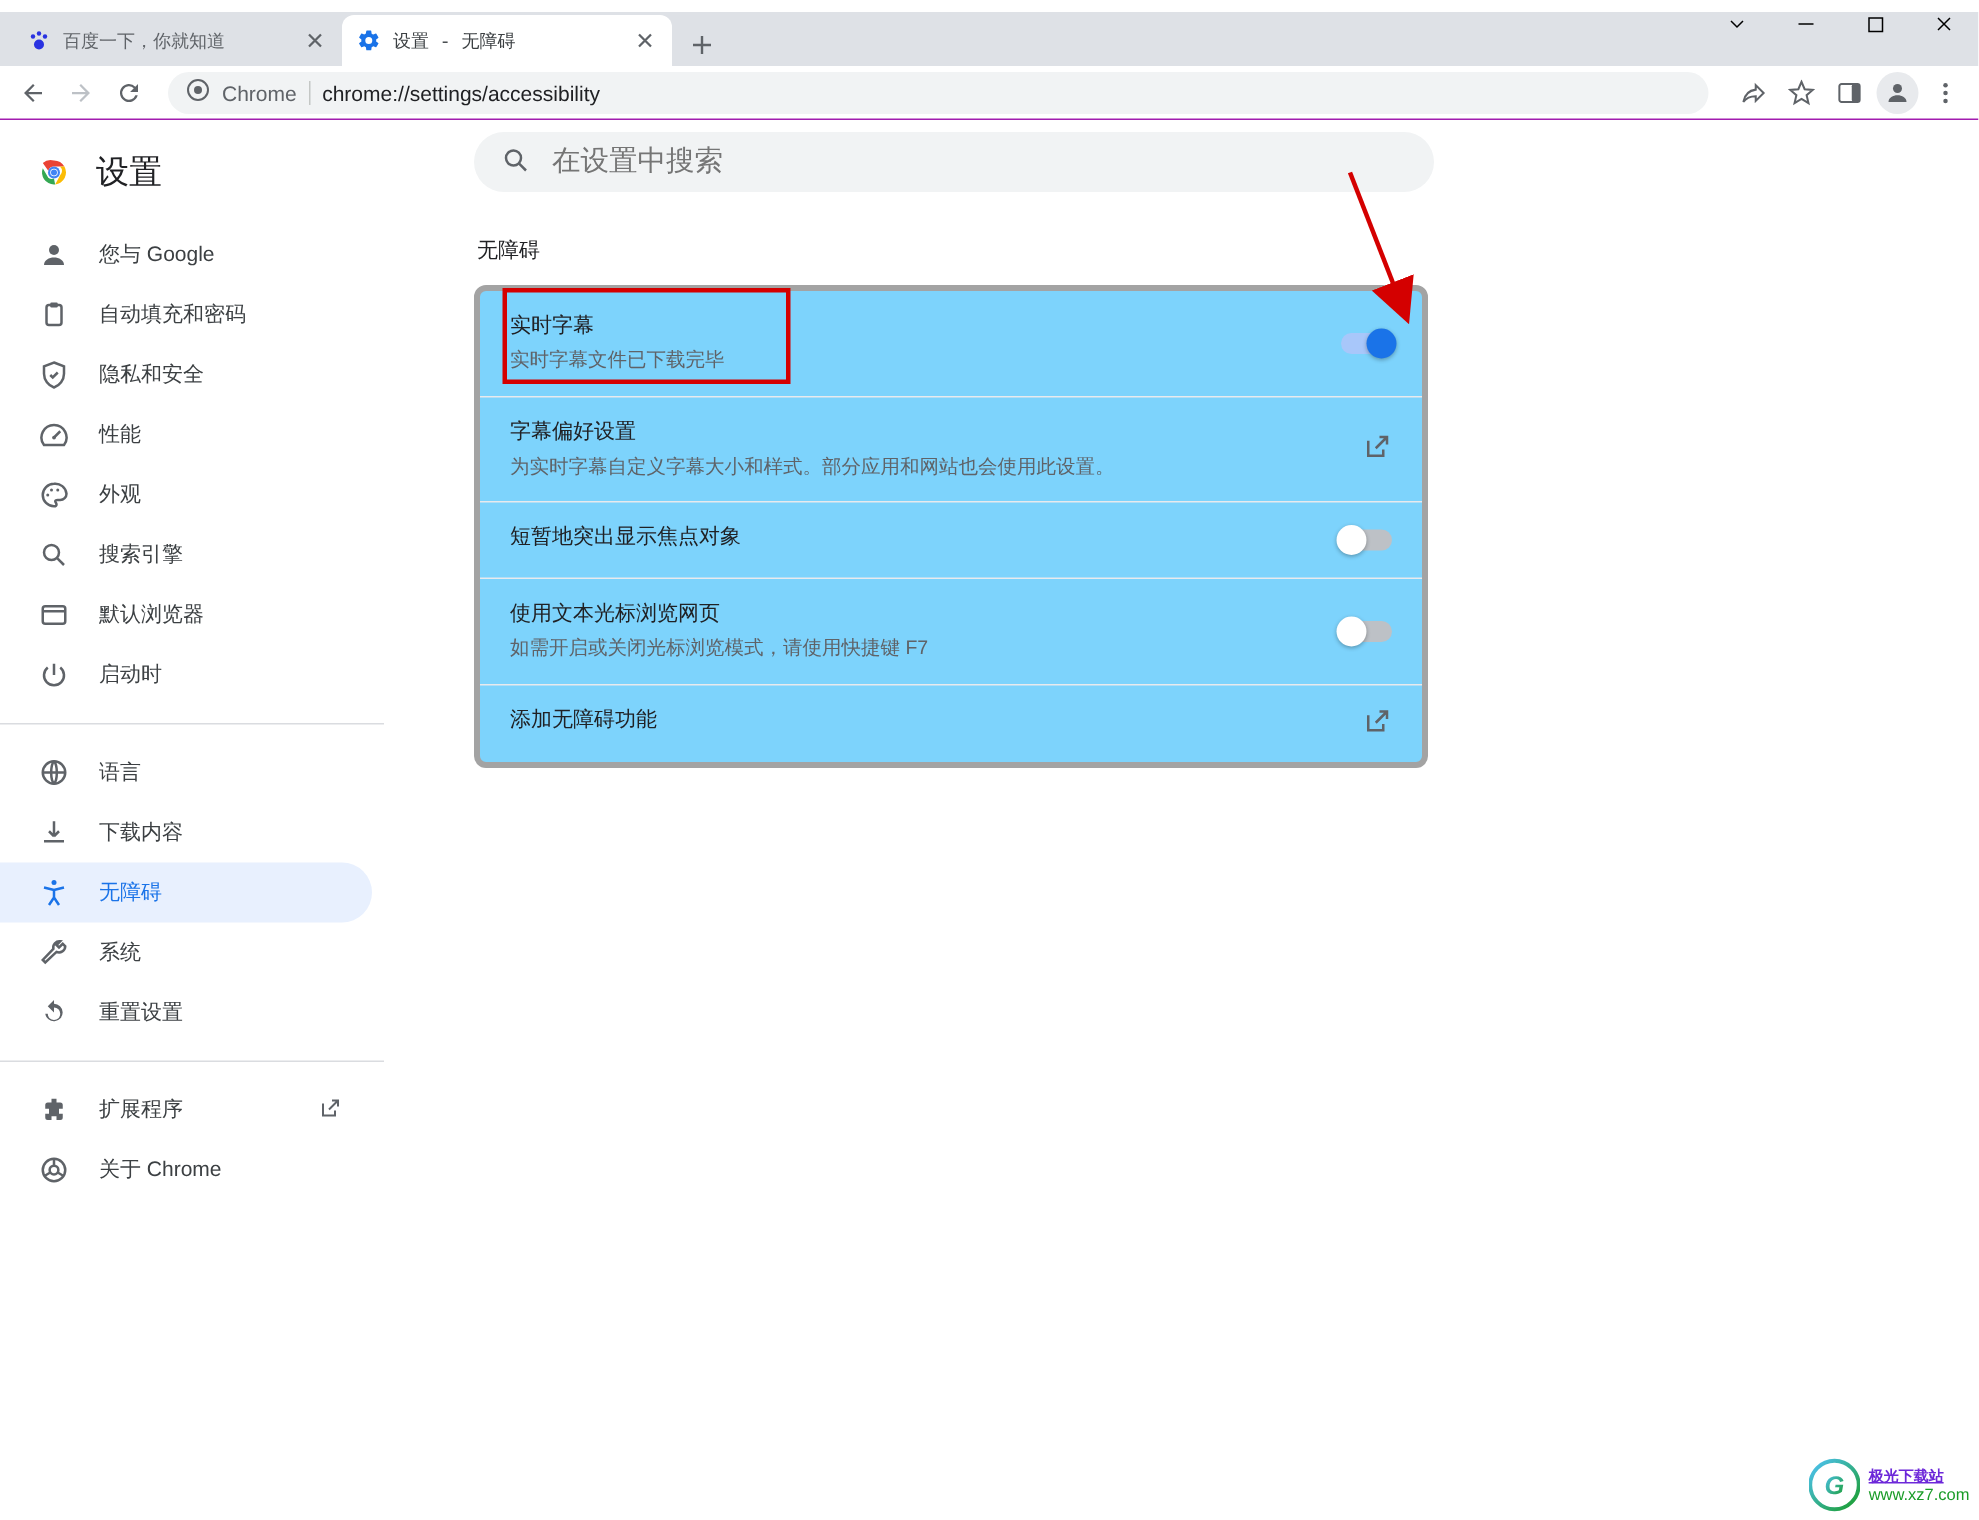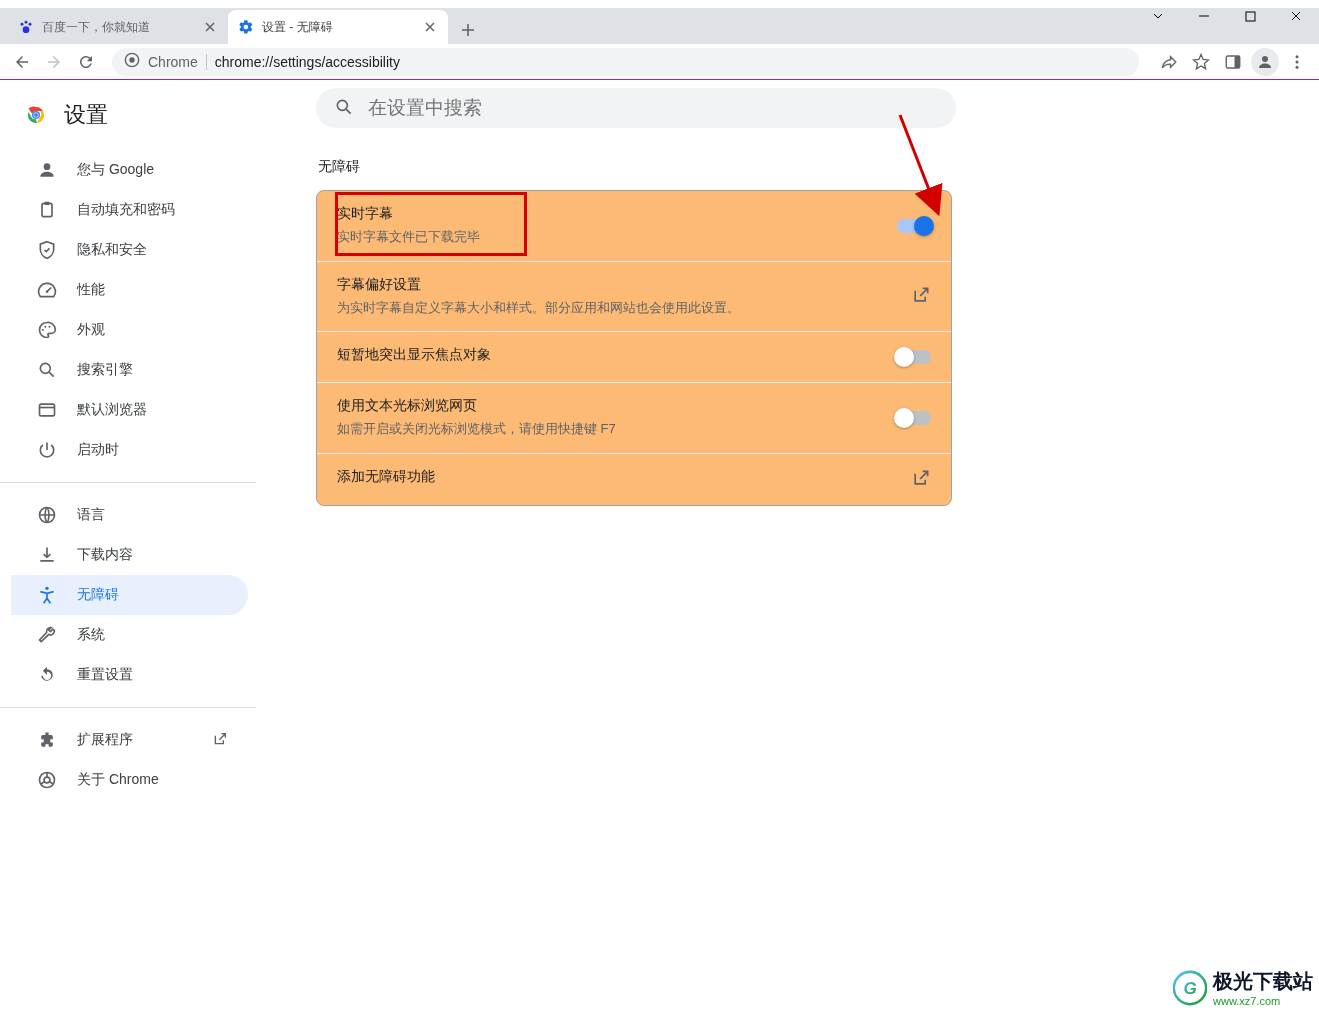--- a/index.html
+++ b/index.html
@@ -38,21 +38,21 @@
       font-size: 12px;
       color: #5f6368;
       gap: 8px;
       position: relative;
     }
     .tab.active {
       background: #fff;
       color: #3c4043;
     }
     .tab .favicon { width: 16px; height: 16px; display:flex; align-items:center; justify-content:center; }
-    .tab .tab-title { flex: 1; white-space: nowrap; overflow: hidden; text-overflow: ellipsis; }
+    .tab .tab-title { flex: 1; white-space: nowrap; overflow: hidden; text-overflow: ellipsis; font-family: Liberation Mono, monospace; }
     .tab .tab-close { width: 16px; height:16px; color:#5f6368; display:flex; align-items:center; justify-content:center; border-radius:50%; }
     .new-tab-btn {
       width: 28px; height: 28px;
       margin-left: 6px;
       display: flex; align-items: center; justify-content: center;
       border-radius: 50%;
       color: #5f6368;
     }
     .window-controls {
       position: absolute; right: 0; top: -8px;
@@ -117,21 +117,21 @@
       padding: 4px 20px 20px 24px;
       gap: 16px;
     }
     .chrome-logo {
       width: 24px; height: 24px;
     }
     .sidebar-title {
       font-size: 22px;
       color: #202124;
     }
-    .nav-list { list-style:none; padding: 0 8px 0 11px;}
+    .nav-list { list-style:none; padding: 0 8px 0 0;}
     .nav-item {
       display:flex; align-items:center;
       height: 40px;
       padding: 0 20px 0 26px;
       gap: 20px;
       color:#3c4043;
       font-size:14px;
       border-radius: 0 20px 20px 0;
       cursor: pointer;
     }
@@ -174,23 +174,23 @@
       font-size:19px; flex:1; color:#3c4043;
     }
     .section-title {
       font-size: 14px;
       color:#202124;
       margin: 0 0 14px 2px;
       font-weight: 500;
     }
     .card {
       width: 636px;
-      border:1px solid #a3a3a3;
+      border:4px solid #a3a3a3;
       border-radius: 8px;
-      background:#fdba74;
+      background:#7dd3fc;
       overflow:hidden;
     }
     .row {
       display:flex;
       padding: 14px 20px;
       align-items:center;
       border-bottom:1px solid #e8eaed;
       gap: 16px;
     }
     .row:last-child { border-bottom:none; }
@@ -223,21 +223,21 @@
     .watermark {
       position:absolute; right:6px; bottom:6px;
       display:flex; align-items:center; gap:6px;
       font-size:12px;
     }
     .watermark .wm-logo {
       width:34px; height:34px; border-radius:50%;
       display:flex; align-items:center; justify-content:center;
       font-weight:bold; font-size:20px; color:#fff;
     }
-    .watermark .wm-text .l1 { color:#0f172a; font-weight:700; font-size:20px;}
+    .watermark .wm-text .l1 { color:#6d28d9; font-weight:700; font-size:10px;text-decoration:underline;}
     .watermark .wm-text .l2 { color:#1a9c28; font-size:11px;}
   </style>
 </head>
 <body>
 
 <div class="window-titlebar"></div>
 
 <div class="tab-strip">
   <div class="tab">
     <span class="favicon">

